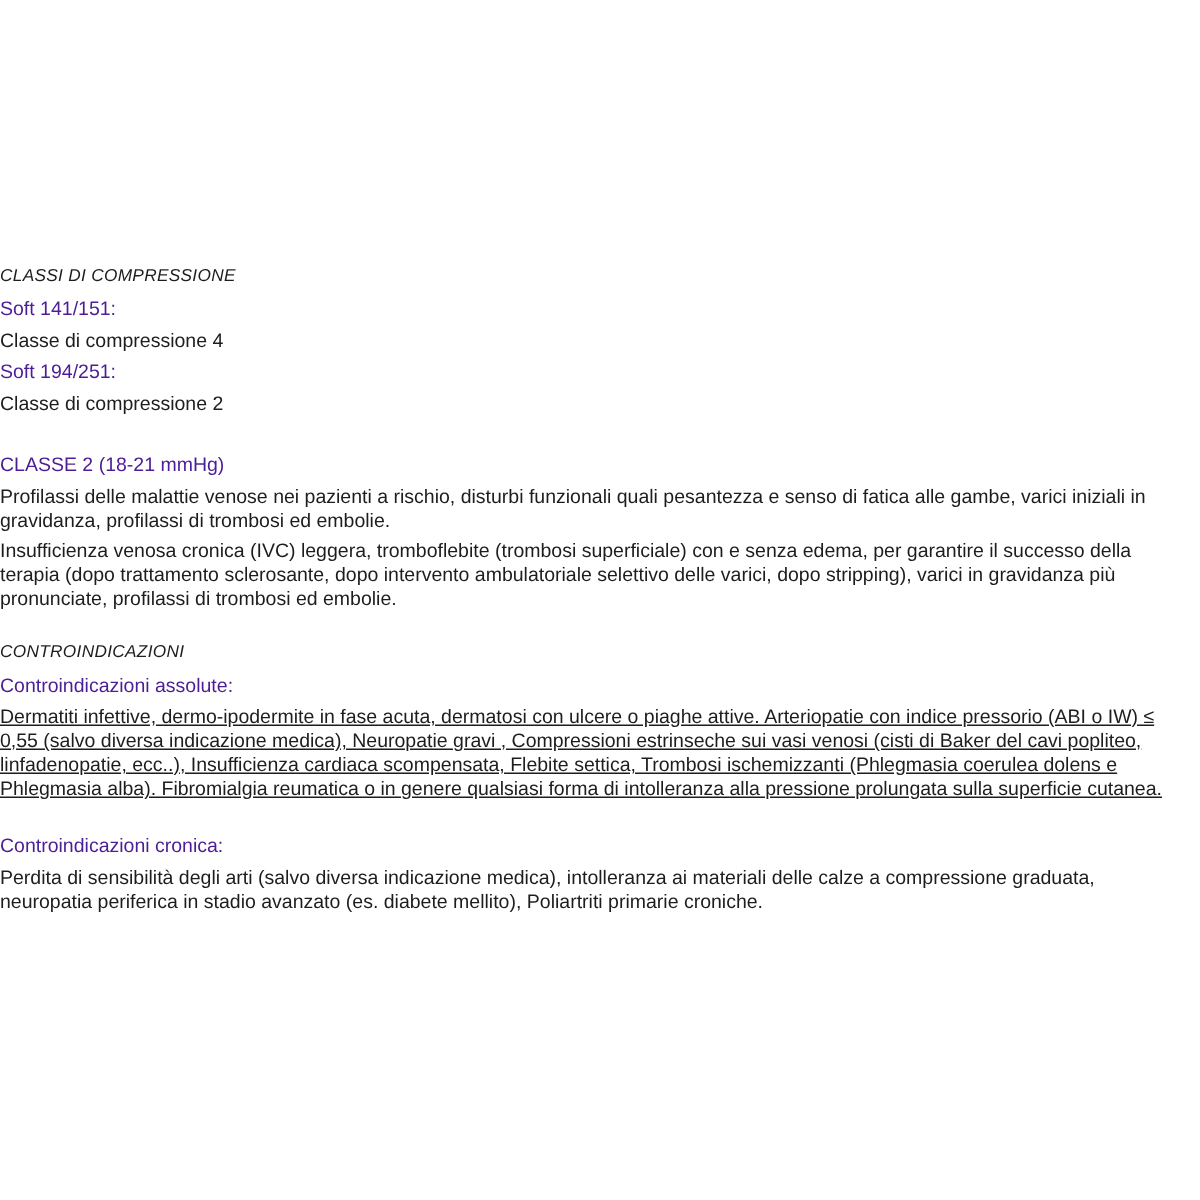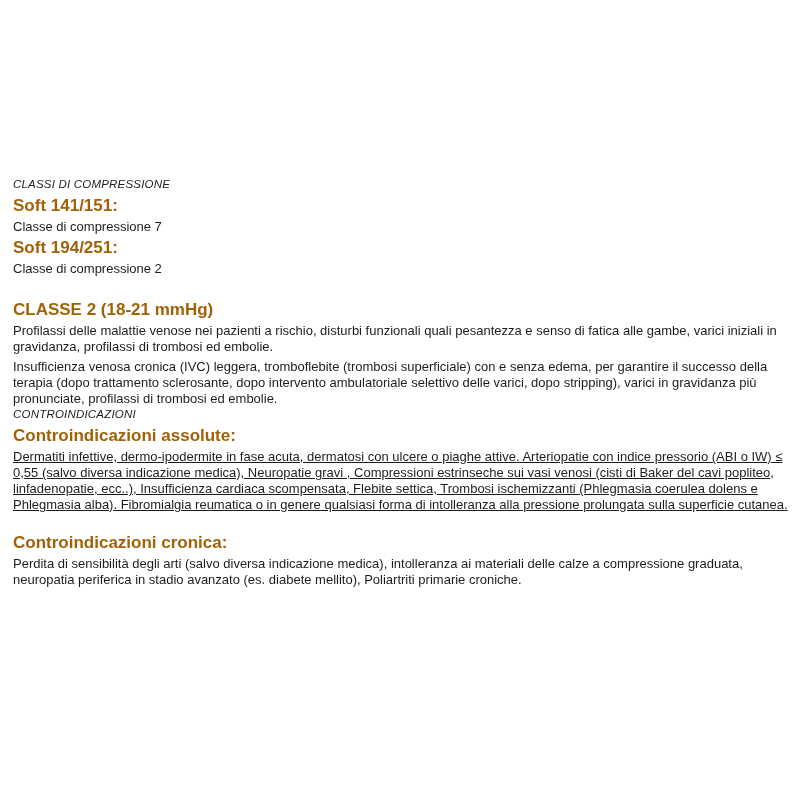--- a/index.html
+++ b/index.html
@@ -11,63 +11,63 @@
     width: 800px;
     height: 800px;
     position: relative;
     overflow: hidden;
     font-family: "Liberation Sans", "DejaVu Sans", sans-serif;
     color: #1d1d1f;
     -webkit-font-smoothing: antialiased;
   }
   .content {
     position: absolute;
-    left: 13px;
+    left: 0;
     top: 177px;
     width: 780px;
   }
   .section { margin: 0; }
   .section.gap-a { margin-top: 25px; }
-  .section.gap-b { }
+  .section.gap-b { margin-top: 21px; }
   .section-heading {
     font-size: 11.5px;
     line-height: 14px;
     font-style: italic;
     font-weight: 400;
     letter-spacing: 0.2px;
     margin: 0 0 7px 0;
     color: #1d1d1f;
   }
   .item-label {
-    font-size: 17px;
+    font-size: 13px;
     line-height: 16px;
-    font-weight: 700;
+    font-weight: 400;
     margin: 0 0 5px 0;
-    color: #a16207;
+    color: #4c1d95;
   }
   .item-text {
     font-size: 13px;
     line-height: 16px;
     font-weight: 400;
     margin: 0 0 5px 0;
     color: #1d1d1f;
   }
   .item-text.para { margin-bottom: 4px; }
   .item-text.para.mb-large { margin-bottom: 22px; text-decoration: underline; }
   .item-text:last-child { margin-bottom: 0; }
 </style>
 </head>
 <body>
 
 <main class="content">
 
   <section class="section">
     <h2 class="section-heading">CLASSI DI COMPRESSIONE</h2>
     <p class="item-label">Soft 141/151:</p>
-    <p class="item-text">Classe di compressione 7</p>
+    <p class="item-text">Classe di compressione 4</p>
     <p class="item-label">Soft 194/251:</p>
     <p class="item-text">Classe di compressione 2</p>
   </section>
 
   <section class="section gap-a">
     <p class="item-label">CLASSE 2 (18-21 mmHg)</p>
     <p class="item-text para">Profilassi delle malattie venose nei pazienti a rischio, disturbi funzionali quali pesantezza e senso di fatica alle gambe, varici iniziali in gravidanza, profilassi di trombosi ed embolie.</p>
     <p class="item-text para">Insufficienza venosa cronica (IVC) leggera, tromboflebite (trombosi superficiale) con e senza edema, per garantire il successo della terapia (dopo trattamento sclerosante, dopo intervento ambulatoriale selettivo delle varici, dopo stripping), varici in gravidanza più pronunciate, profilassi di trombosi ed embolie.</p>
   </section>
 

